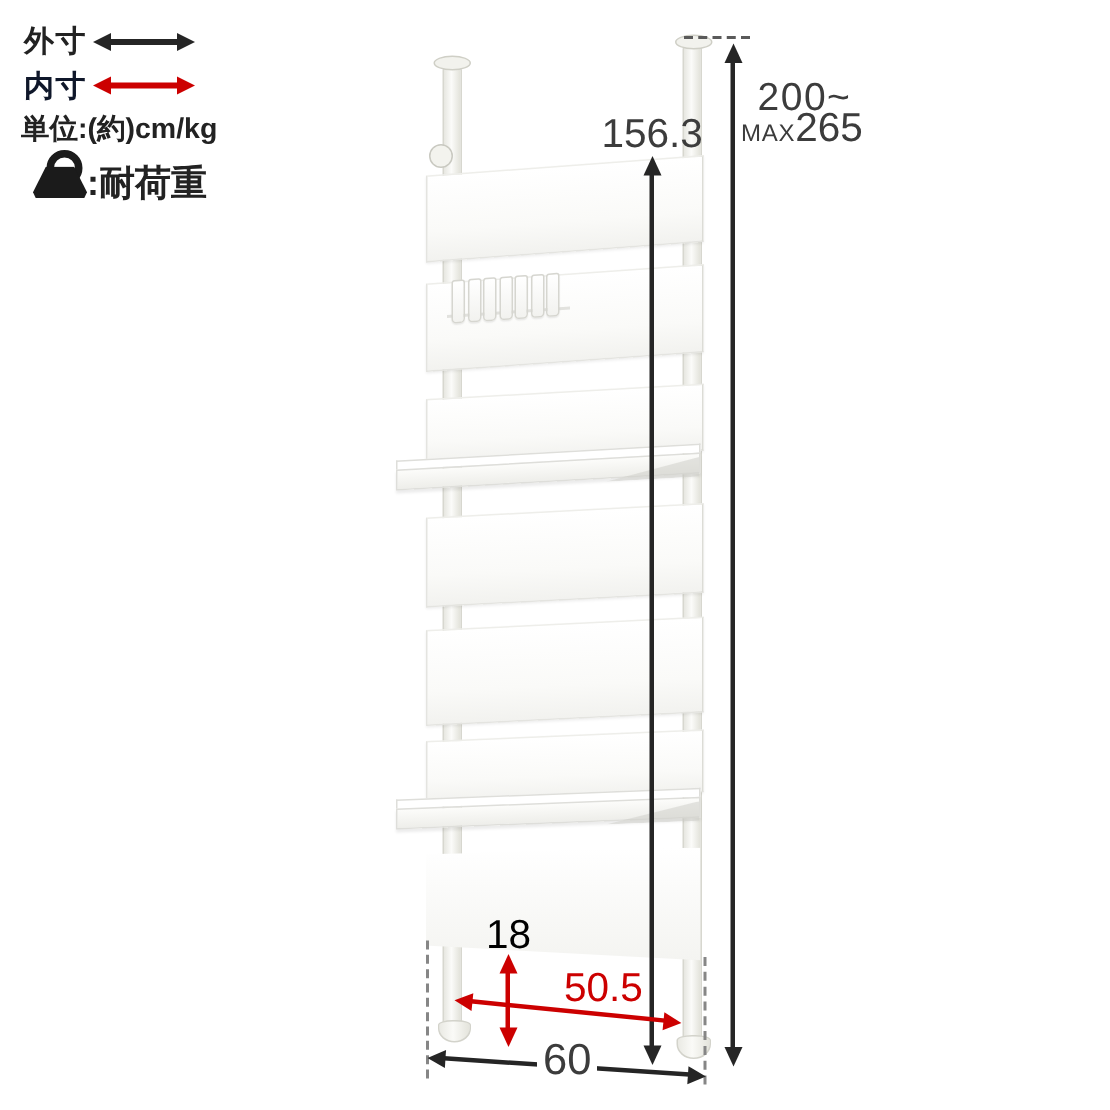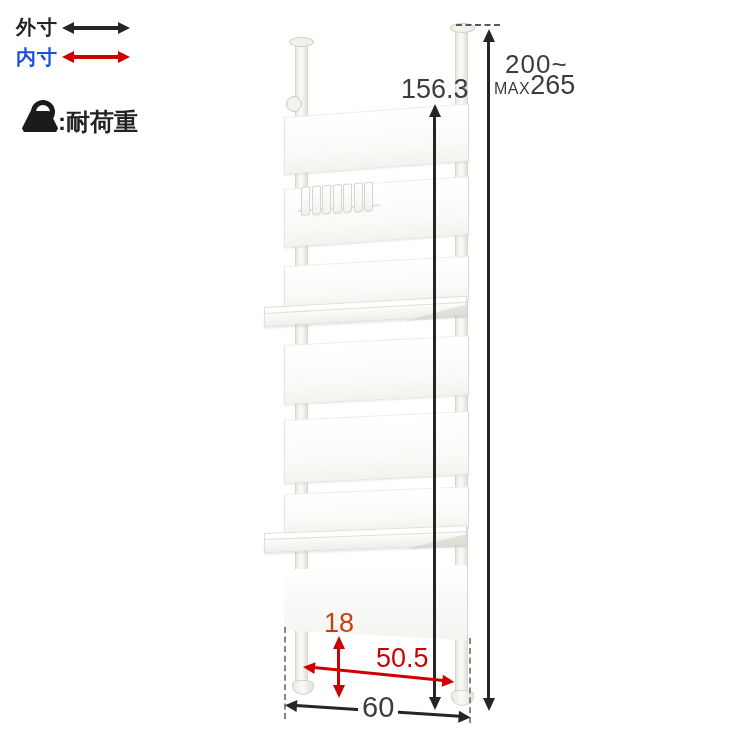--- a/index.html
+++ b/index.html
@@ -4,21 +4,21 @@
 <style>
   html,body{margin:0;padding:0;background:#ffffff;}
   #canvas{
     position:relative;width:740px;height:740px;background:#ffffff;overflow:hidden;
     font-family:"Liberation Sans","DejaVu Sans",sans-serif;
     border-radius:16px;
   }
   
   .lg-label{position:absolute;font-size:20px;font-weight:bold;color:#222;letter-spacing:1px;}
   #lg-outer{left:16px;top:14px;}
-  #lg-inner{left:16px;top:44px;color:#1d4ed8;}
+  #lg-inner{left:16px;top:44px;color:#0f172a;}
   #lg-unit{left:14px;top:73px;font-size:19px;letter-spacing:0;}
   #lg-load{left:58px;top:106px;font-size:24px;letter-spacing:0;}
   
   #kb{position:absolute;left:22px;top:100px;width:36px;height:32px;}
   #kb .handle{position:absolute;left:9px;top:0;width:14px;height:14px;border:5px solid #1b1b1b;border-radius:50%;}
   #kb .body{position:absolute;left:0;top:11px;width:36px;height:21px;background:#1b1b1b;
     clip-path:polygon(24% 0,76% 0,100% 82%,95% 100%,5% 100%,0 82%);}
   
   .harrow{position:absolute;height:3px;background:#252525;transform-origin:left center;}
   .harrow::before{content:'';position:absolute;left:-11px;top:50%;transform:translateY(-50%);
@@ -91,33 +91,34 @@
   .dash-v{position:absolute;border-left:2px dashed #868686;width:0;z-index:4;}
   #dash-left{left:284px;top:627px;height:92px;}
   #dash-right{left:469px;top:638px;height:85px;}
   #dash-top{position:absolute;left:456px;top:24px;width:44px;border-top:2px dashed #5a5a5a;z-index:4;}
   
   .num{position:absolute;color:#3c3c3c;z-index:6;white-space:nowrap;}
   #lbl-height{left:401px;top:74px;width:66px;text-align:right;font-size:27px;}
   #lbl-range{left:505px;top:49px;font-size:26px;letter-spacing:1px;}
   #lbl-max{left:494px;top:70px;font-size:27px;}
   #lbl-max .max-prefix{font-size:16px;letter-spacing:0.5px;}
-  #lbl-18{left:322px;top:608px;width:34px;text-align:center;font-size:27px;color:#c2410c;}
+  #lbl-18{left:322px;top:608px;width:34px;text-align:center;font-size:27px;color:#000000;}
   #lbl-505{left:376px;top:643px;font-size:27px;color:#cc0000;}
   #lbl-60{left:358px;top:691px;font-size:29px;background:#ffffff;padding:0 4px;}
 </style>
 </head>
 <body>
 
 <div id="canvas">
 
   <div class="lg-label" id="lg-outer">外寸</div>
   <div class="harrow lg-arrow" id="lg-arrow-outer"></div>
   <div class="lg-label" id="lg-inner">内寸</div>
   <div class="harrow lg-arrow red" id="lg-arrow-inner"></div>
+  <div class="lg-label" id="lg-unit">単位:(約)cm/kg</div>
   <div id="kb">
     <div class="handle"></div>
     <div class="body"></div>
   </div>
   <div class="lg-label" id="lg-load">:耐荷重</div>
 
   <div>
     <div class="pole" id="pole-left"></div>
     <div class="pole" id="pole-right"></div>
     <div class="cap" id="cap-left"></div>

